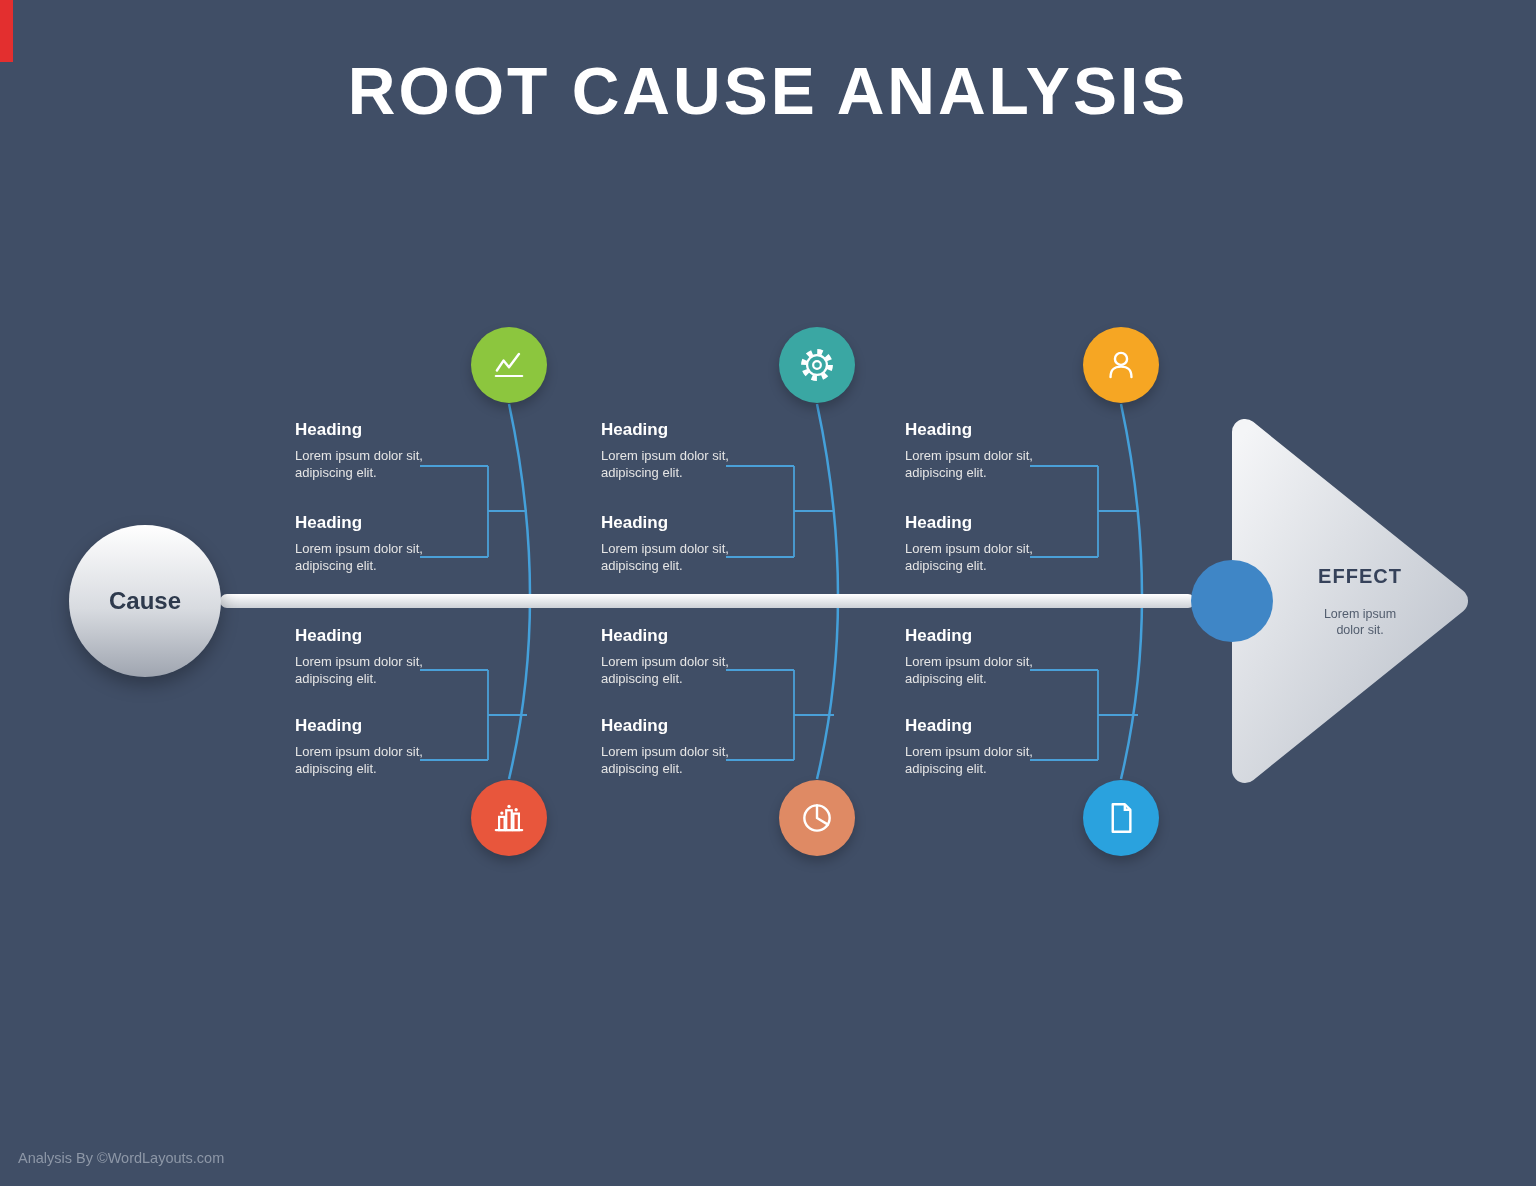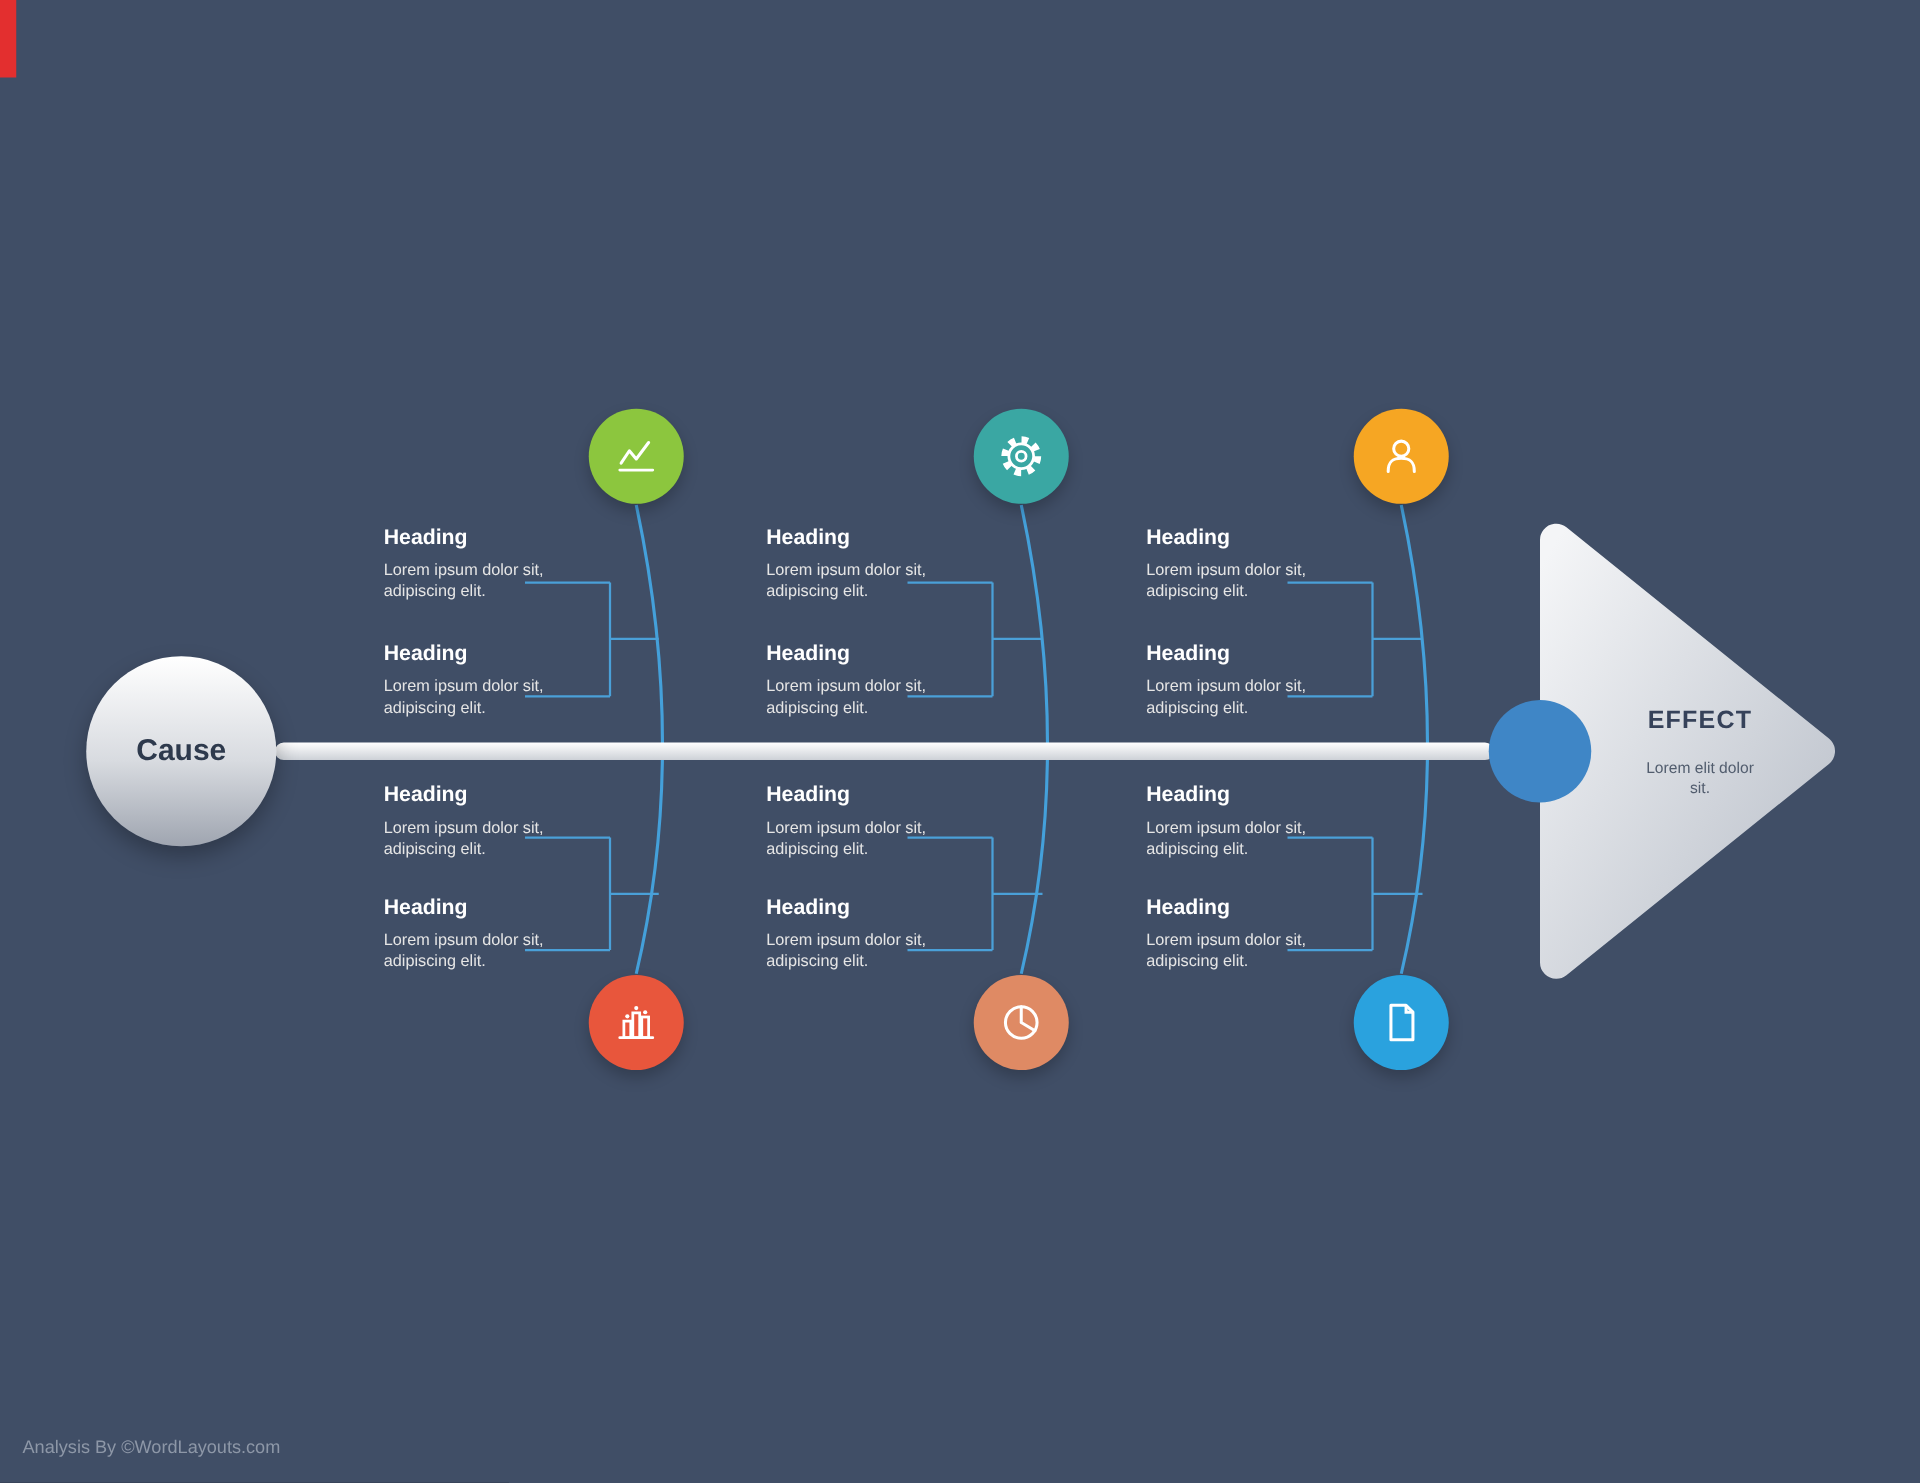--- a/index.html
+++ b/index.html
@@ -34,21 +34,21 @@
     display:flex; align-items:center; justify-content:center;
     box-shadow:0 6px 12px rgba(0,0,0,.22);
   }
   .ic-1{ left:471px; top:327px; background:#8cc63e; }
   .ic-2{ left:779px; top:327px; background:#3aa7a3; }
   .ic-3{ left:1083px; top:327px; background:#f6a623; }
   .ic-4{ left:471px; top:780px; background:#e8563c; }
   .ic-5{ left:779px; top:780px; background:#df8a64; }
   .ic-6{ left:1083px; top:780px; background:#2aa2de; }
 
-  .item{ position:absolute; width:142px;margin-left:12px; }
+  .item{ position:absolute; width:142px; }
   .item-heading{ font-size:17px; font-weight:700; color:#ffffff; margin-bottom:7px; }
   .item-body{ font-size:13px; line-height:17px; color:#e5e5e5; }
   .cA{ left:295px; } .cB{ left:601px; } .cC{ left:905px; }
   .r1{ top:420px; } .r2{ top:513px; } .r3{ top:626px; } .r4{ top:716px; }
 
   .effect-label{
     position:absolute; left:1295px; top:565px; width:130px; text-align:center;
     font-size:20px; font-weight:800; color:#36425a; letter-spacing:1px;
   }
   .effect-sub{
@@ -64,20 +64,21 @@
     position:absolute; left:18px; top:1150px; font-size:14.5px; color:#8d97a7;
   }
 </style>
 </head>
 <body>
 
 <div class="canvas">
 
   <div class="red-mark"></div>
 
+  <h1 class="title">ROOT CAUSE ANALYSIS</h1>
 
   <svg class="diagram-svg" viewBox="0 0 1536 1186" xmlns="http://www.w3.org/2000/svg">
     <defs>
       <linearGradient id="spineGrad" x1="0" y1="0" x2="0" y2="1">
         <stop offset="0" stop-color="#ffffff"></stop>
         <stop offset="1" stop-color="#cdd1d7"></stop>
       </linearGradient>
       <linearGradient id="arrowGrad" x1="0" y1="0" x2="1" y2="1">
         <stop offset="0" stop-color="#f4f5f7"></stop>
         <stop offset="1" stop-color="#b8bec8"></stop>
@@ -196,17 +197,17 @@
   <div class="item cC r3">
     <div class="item-heading">Heading</div>
     <div class="item-body">Lorem ipsum dolor sit, adipiscing elit.</div>
   </div>
   <div class="item cC r4">
     <div class="item-heading">Heading</div>
     <div class="item-body">Lorem ipsum dolor sit, adipiscing elit.</div>
   </div>
 
   <div class="effect-label">EFFECT</div>
-  <div class="effect-sub">Lorem elit dolor sit.</div>
+  <div class="effect-sub">Lorem ipsum dolor sit.</div>
 
   <div class="credit">Analysis By ©WordLayouts.com</div>
 
 </div>
 
 </body></html>

